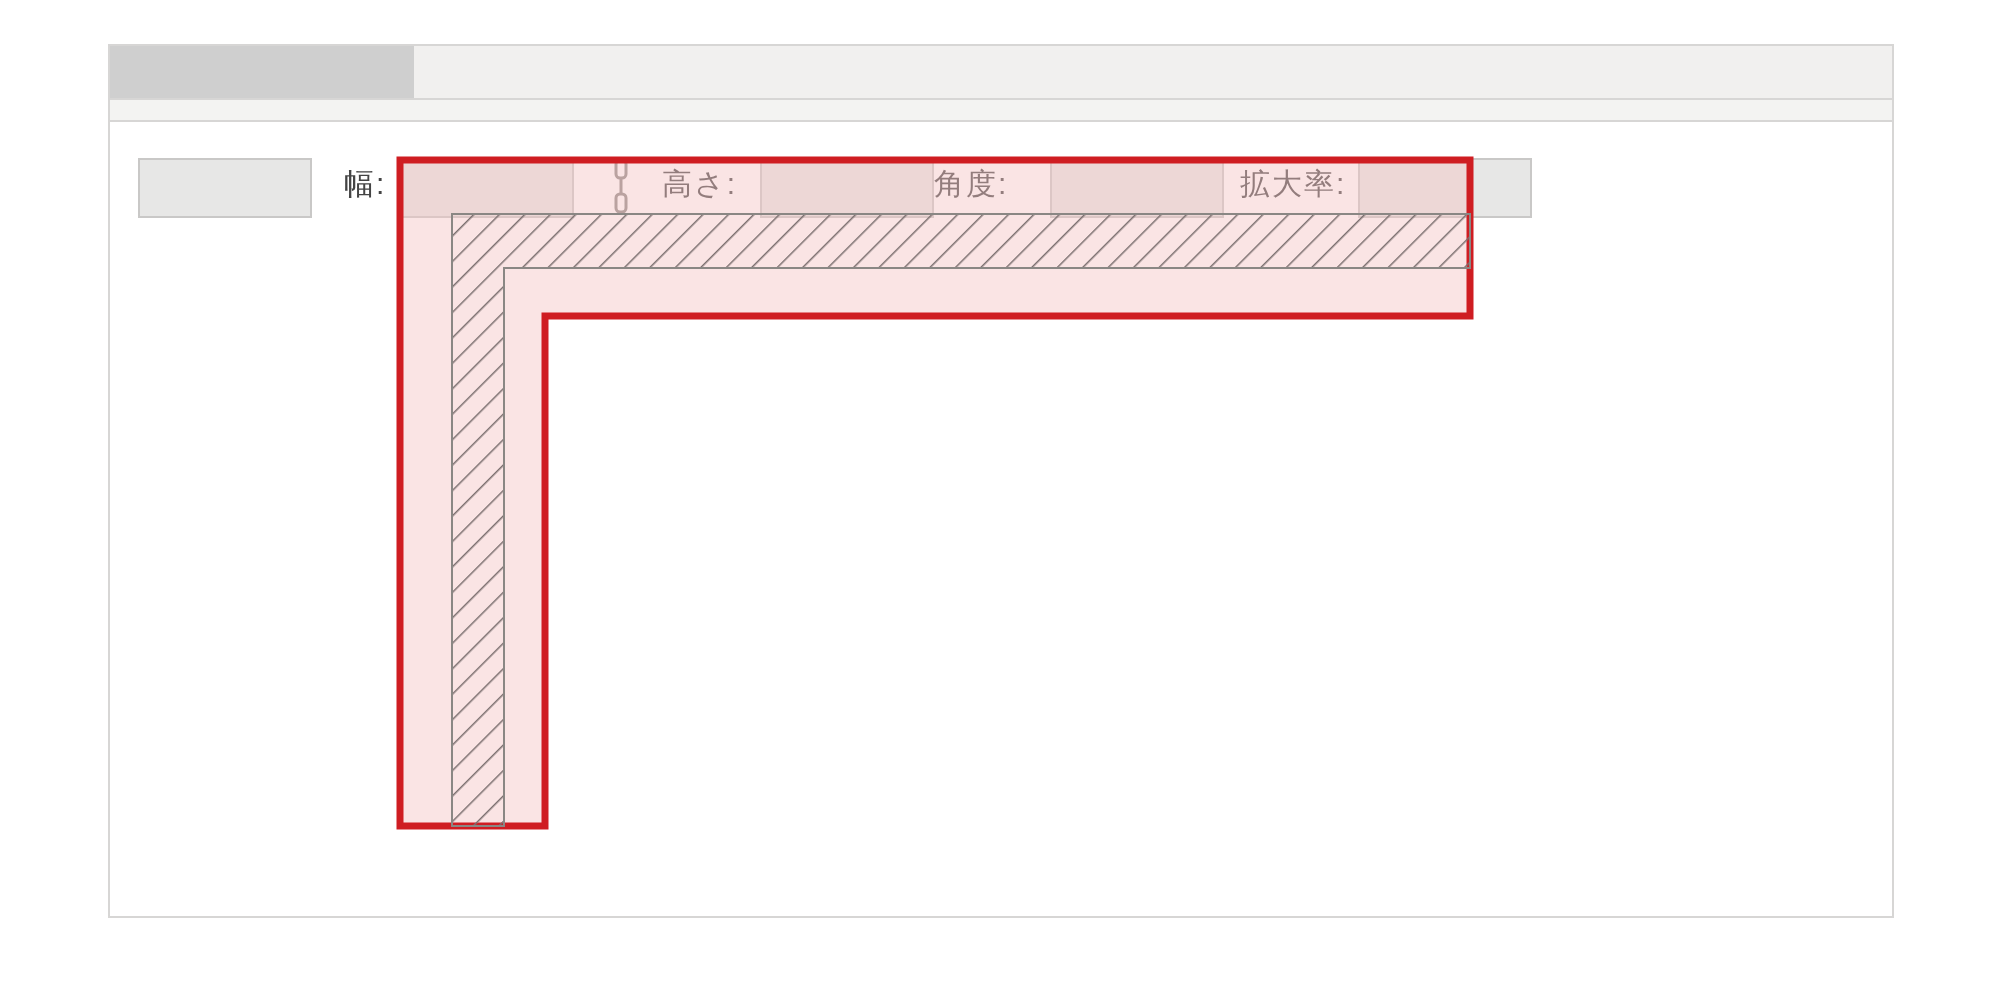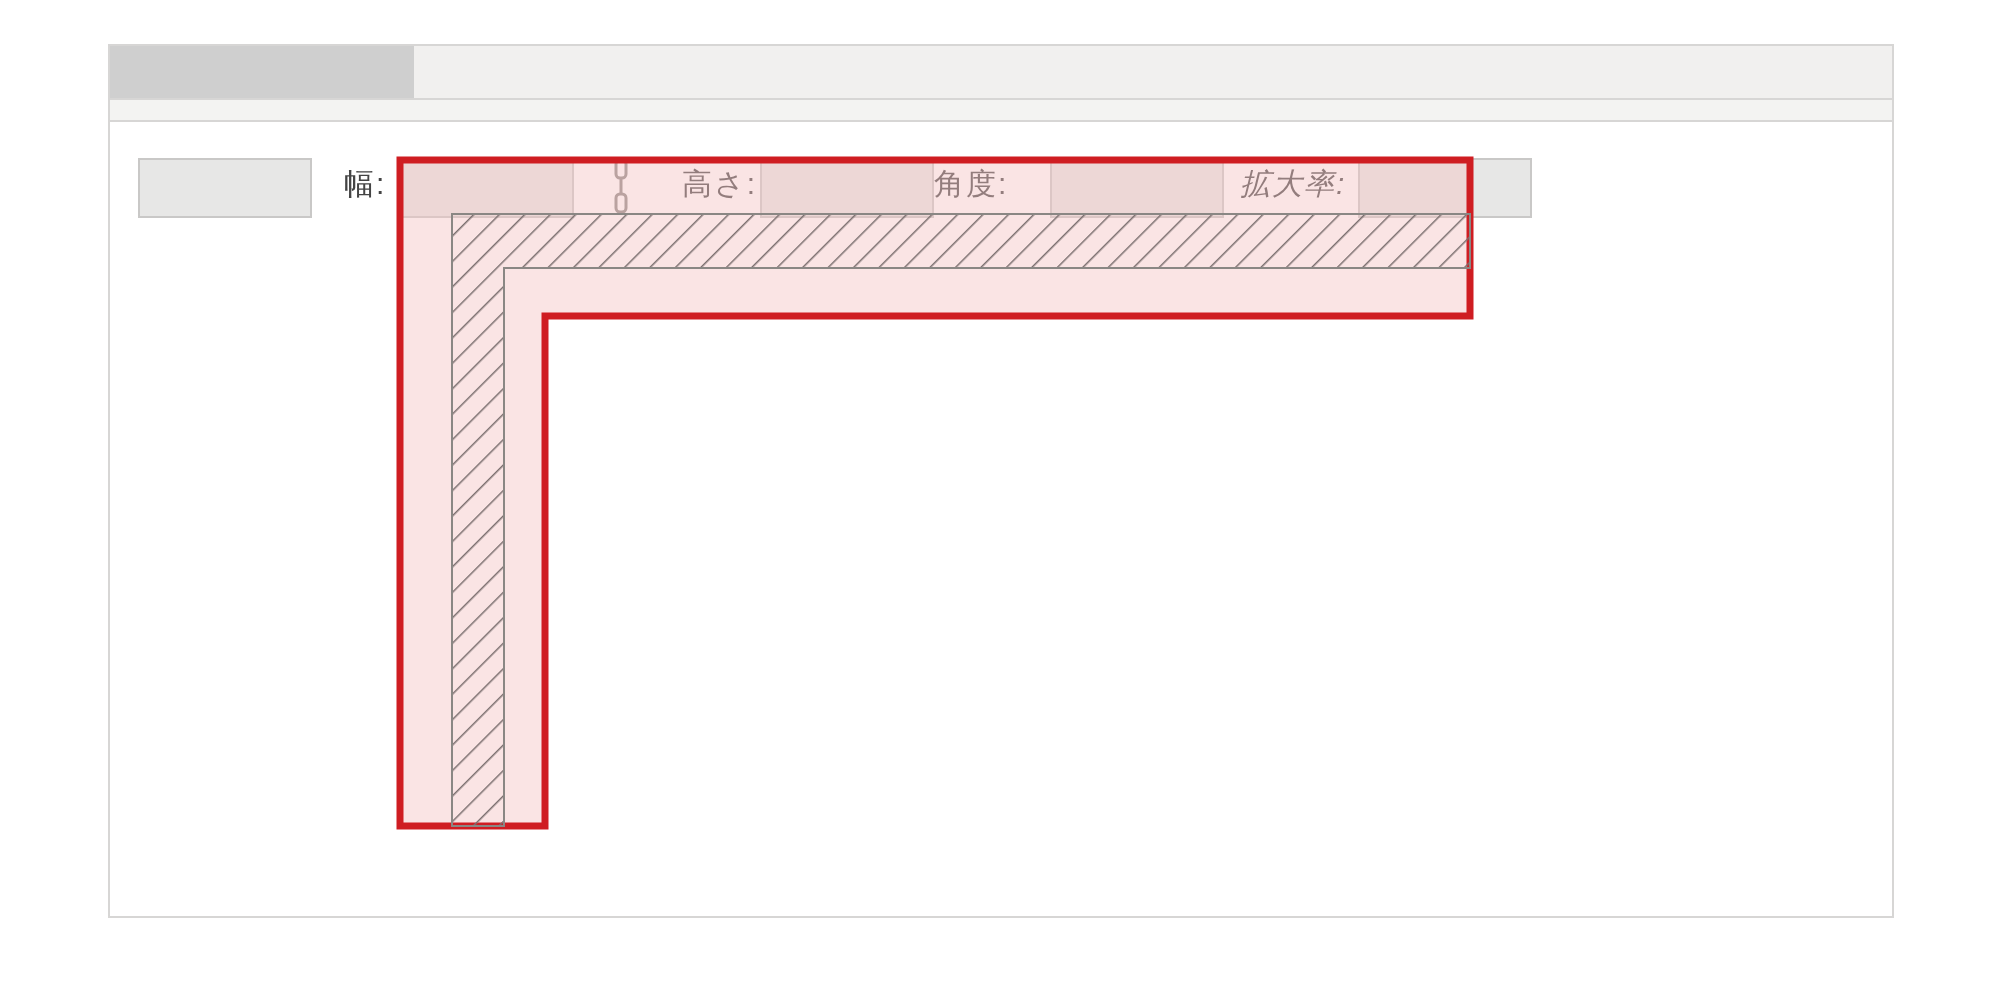--- a/index.html
+++ b/index.html
@@ -113,27 +113,27 @@
       <div class="link-icon" style="left:500px;">
         <svg viewBox="0 0 22 60">
           <g fill="none" stroke="#8a8784" stroke-width="3">
             <rect x="6" y="4" width="10" height="18" rx="4"></rect>
             <rect x="6" y="38" width="10" height="18" rx="4"></rect>
             <line x1="11" y1="22" x2="11" y2="38"></line>
           </g>
         </svg>
       </div>
 
-      <span class="label" style="left:572px;">高さ:</span>
+      <span class="label" style="left:552px;">高さ:</span>
       <div class="field-box" style="left:650px;" title=""></div>
 
       <span class="label" style="left:824px;">角度:</span>
       <div class="field-box" style="left:940px;" title=""></div>
 
-      <span class="label" style="left:1130px;font-style:italic;">拡大率:</span>
+      <span class="label" style="left:1130px;">拡大率:</span>
       <div class="field-box" style="left:1248px; width:170px;" title=""></div>
     </div>
   </div>
 
   <svg width="2001" height="1001" style="position:absolute;left:0;top:0;pointer-events:none">
     <defs>
       <pattern id="diagHatch" patternUnits="userSpaceOnUse" width="18" height="18" patternTransform="rotate(45)">
         <line x1="0" y1="0" x2="0" y2="18" stroke="#7b6f6f" stroke-width="3"></line>
       </pattern>
     </defs>

